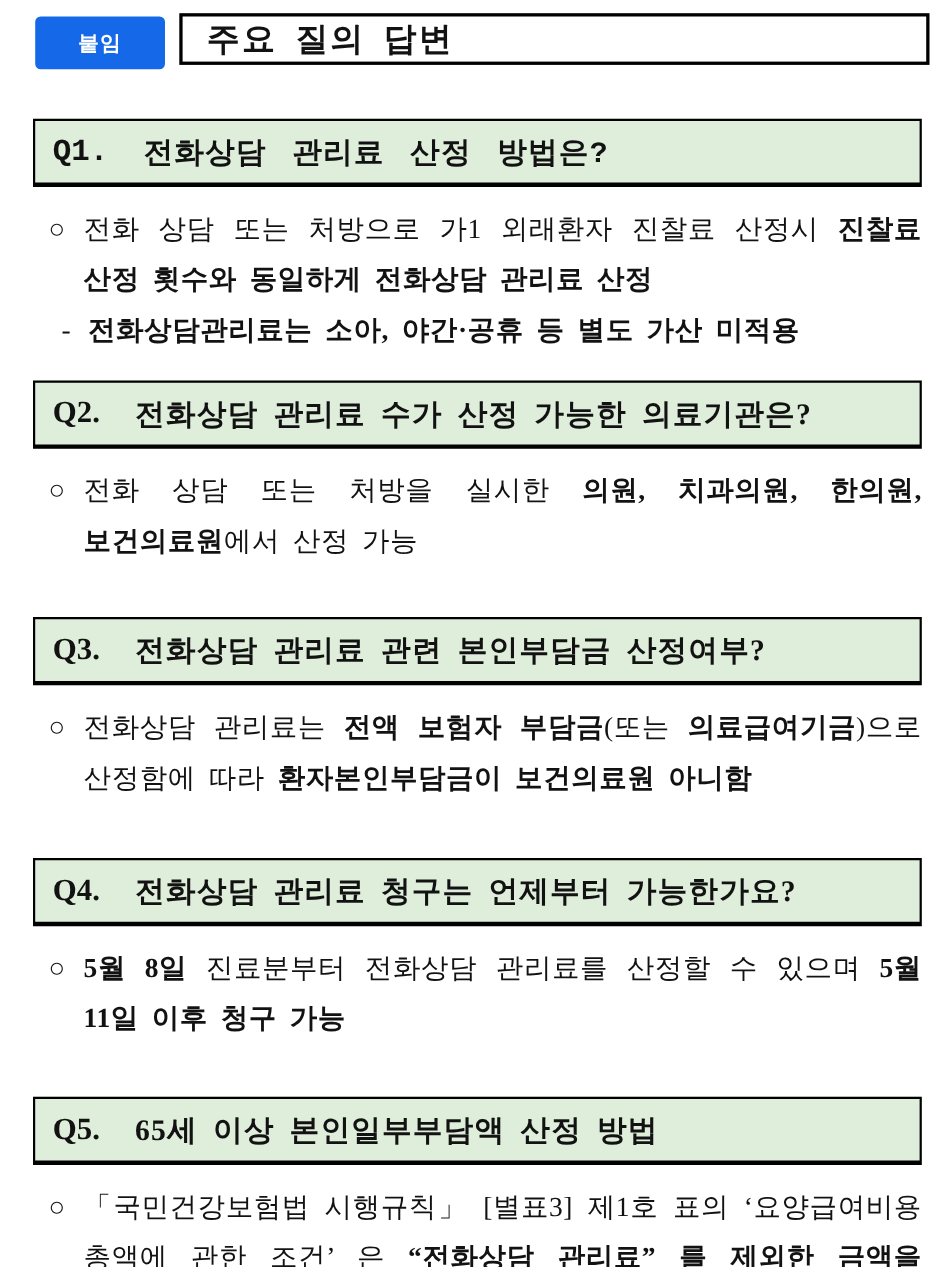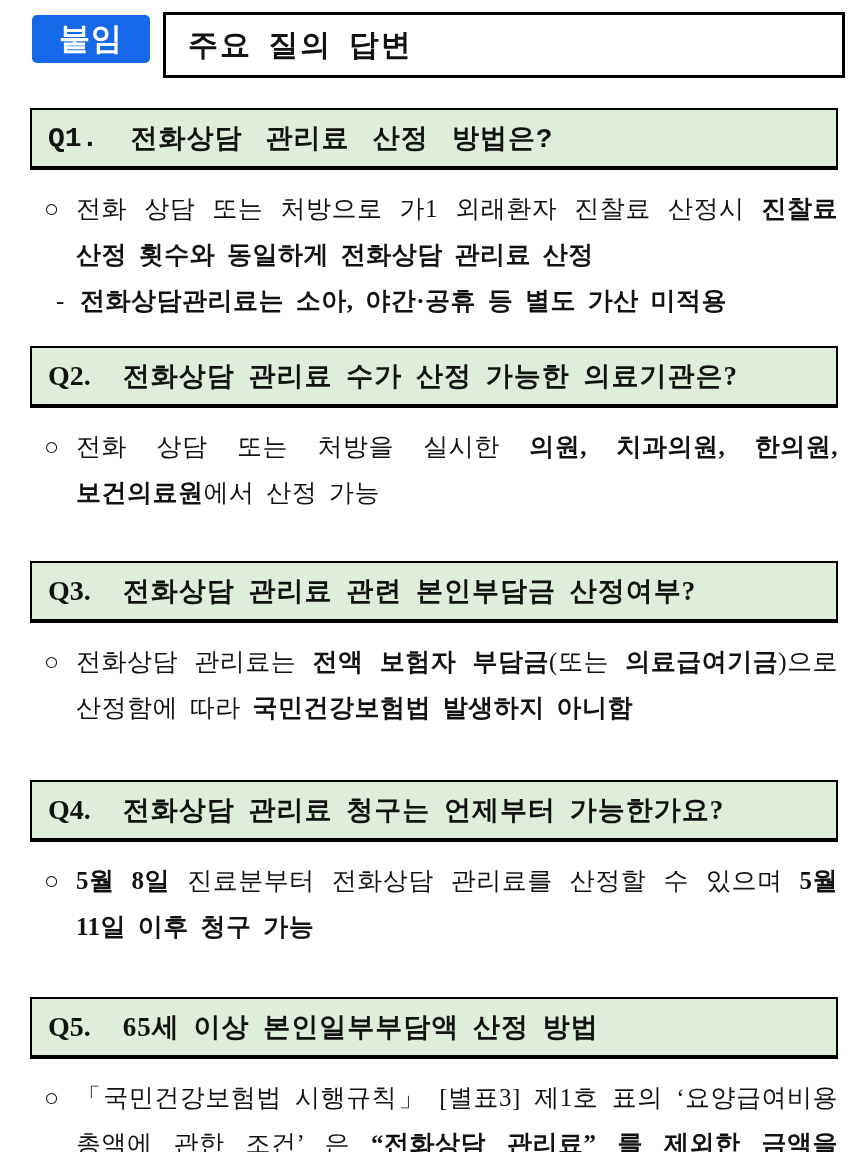--- a/index.html
+++ b/index.html
@@ -23,25 +23,25 @@
   
   .header-row { position: relative; margin: 12px 0 0 32px; height: 53px; }
   .badge {
     position: absolute; left: 0; top: 3px;
     width: 118px; height: 48px;
     background: var(--badge-bg);
     border-radius: 5px;
     color: var(--badge-text);
     display: flex; align-items: center; justify-content: center;
     font-family: "Liberation Sans", "DejaVu Sans", sans-serif;
-    font-weight: 700; font-size: 31px; letter-spacing: 1px;
+    font-weight: 700; font-size: 19px; letter-spacing: 1px;
   }
   .title-box {
     position: absolute; left: 131px; top: 0;
-    width: 682px; height: 66px;
+    width: 682px; height: 47px;
     border: 3px solid var(--border-color);
     background: #ffffff;
     display: flex; align-items: center;
     padding-left: 22px;
     font-family: "Liberation Sans", "DejaVu Sans", sans-serif;
     font-weight: 700; font-size: 30px; letter-spacing: 2px; word-spacing: 6px;
   }
 
   
   .q-box {
@@ -124,21 +124,21 @@
   </section>
 
   <section class="qa-section">
     <div class="q-box s3">
       <span class="q-id">Q3.</span>
       <span class="q-title">전화상담 관리료 관련 본인부담금 산정여부?</span>
     </div>
     <div class="answers">
       <div class="answer">
         <span class="marker">○</span>
-        <p class="answer-text"><span>전화상담 관리료는 </span><span class="b">전액 보험자 부담금</span><span>(또는 </span><span class="b">의료급여기금</span><span>)으로 산정함에 따라 </span><span class="b">국민건강보험법 발생하지 아니함</span></p>
+        <p class="answer-text"><span>전화상담 관리료는 </span><span class="b">전액 보험자 부담금</span><span>(또는 </span><span class="b">의료급여기금</span><span>)으로 산정함에 따라 </span><span class="b">환자본인부담금이 보건의료원 아니함</span></p>
       </div>
     </div>
   </section>
 
   <section class="qa-section">
     <div class="q-box s4">
       <span class="q-id">Q4.</span>
       <span class="q-title">전화상담 관리료 청구는 언제부터 가능한가요?</span>
     </div>
     <div class="answers">

